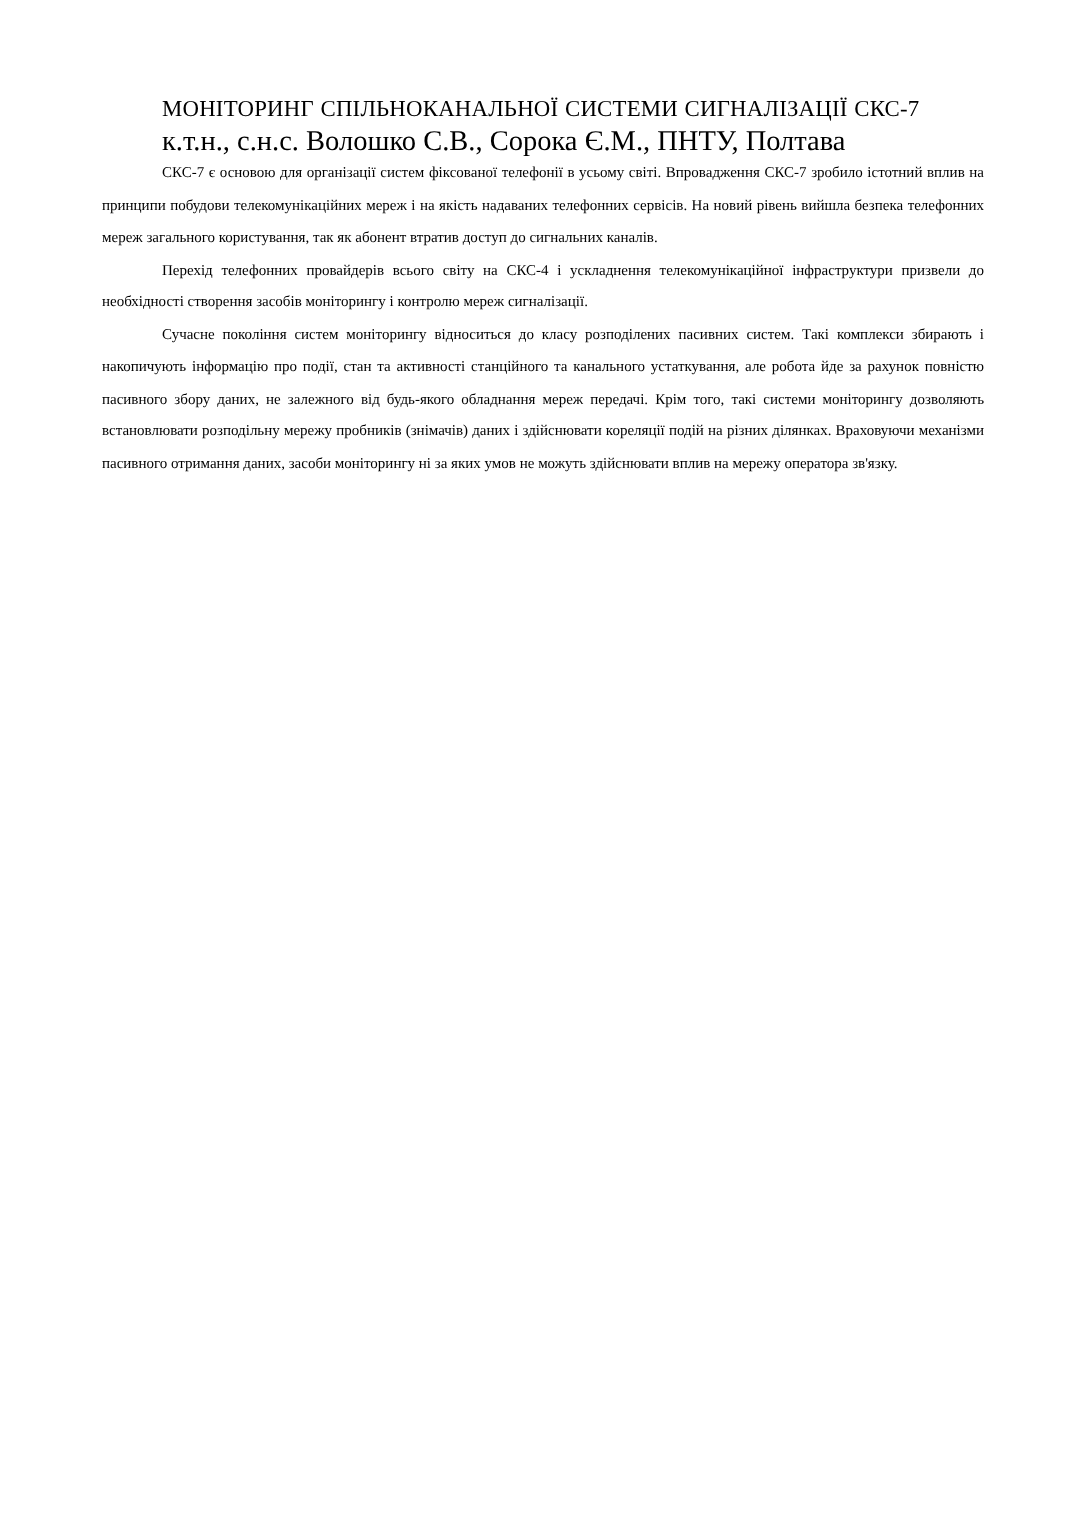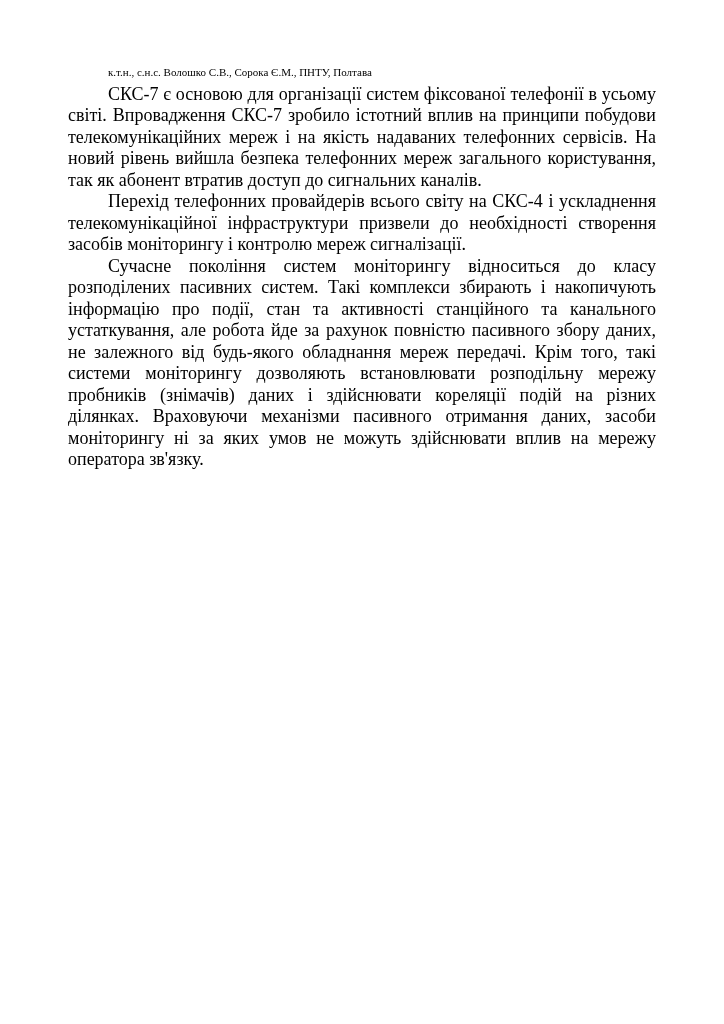--- a/index.html
+++ b/index.html
@@ -33,41 +33,42 @@
     line-height: 21.5px;
     font-weight: normal;
     text-align: justify;
     text-align-last: left;
     text-indent: 40px;
     letter-spacing: 0.15px;
     word-spacing: 0.5px;
   }
   .byline {
     margin: 0;
-    font-size: 11px;
+    font-size: 19px;
     line-height: 21.5px;
     text-align: left;
     text-indent: 40px;
   }
   .para {
     margin: 0;
-    font-size: 18px;
+    font-size: 10px;
     line-height: 21.5px;
     text-align: justify;
     text-align-last: left;
     text-indent: 40px;
     hyphens: none;
   }
 </style>
 </head>
 <body>
 
 <div class="page">
   <div class="content">
 
+    <h1 class="doc-title">МОНІТОРИНГ СПІЛЬНОКАНАЛЬНОЇ СИСТЕМИ СИГНАЛІЗАЦІЇ СКС-7</h1>
 
     <p class="byline">к.т.н., с.н.с. Волошко С.В., Сорока Є.М., ПНТУ, Полтава</p>
 
     <p class="para">СКС-7 є основою для організації систем фіксованої телефонії в усьому світі. Впровадження СКС-7 зробило істотний вплив на принципи побудови телекомунікаційних мереж і на якість надаваних телефонних сервісів. На новий рівень вийшла безпека телефонних мереж загального користування, так як абонент втратив доступ до сигнальних каналів.</p>
 
     <p class="para">Перехід телефонних провайдерів всього світу на СКС-4 і ускладнення телекомунікаційної інфраструктури призвели до необхідності створення засобів моніторингу і контролю мереж сигналізації.</p>
 
     <p class="para">Сучасне покоління систем моніторингу відноситься до класу розподілених пасивних систем. Такі комплекси збирають і накопичують інформацію про події, стан та активності станційного та канального устаткування, але робота йде за рахунок повністю пасивного збору даних, не залежного від будь-якого обладнання мереж передачі. Крім того, такі системи моніторингу дозволяють встановлювати розподільну мережу пробників (знімачів) даних і здійснювати кореляції подій на різних ділянках. Враховуючи механізми пасивного отримання даних, засоби моніторингу ні за яких умов не можуть здійснювати вплив на мережу оператора зв'язку.</p>
 
   </div>

